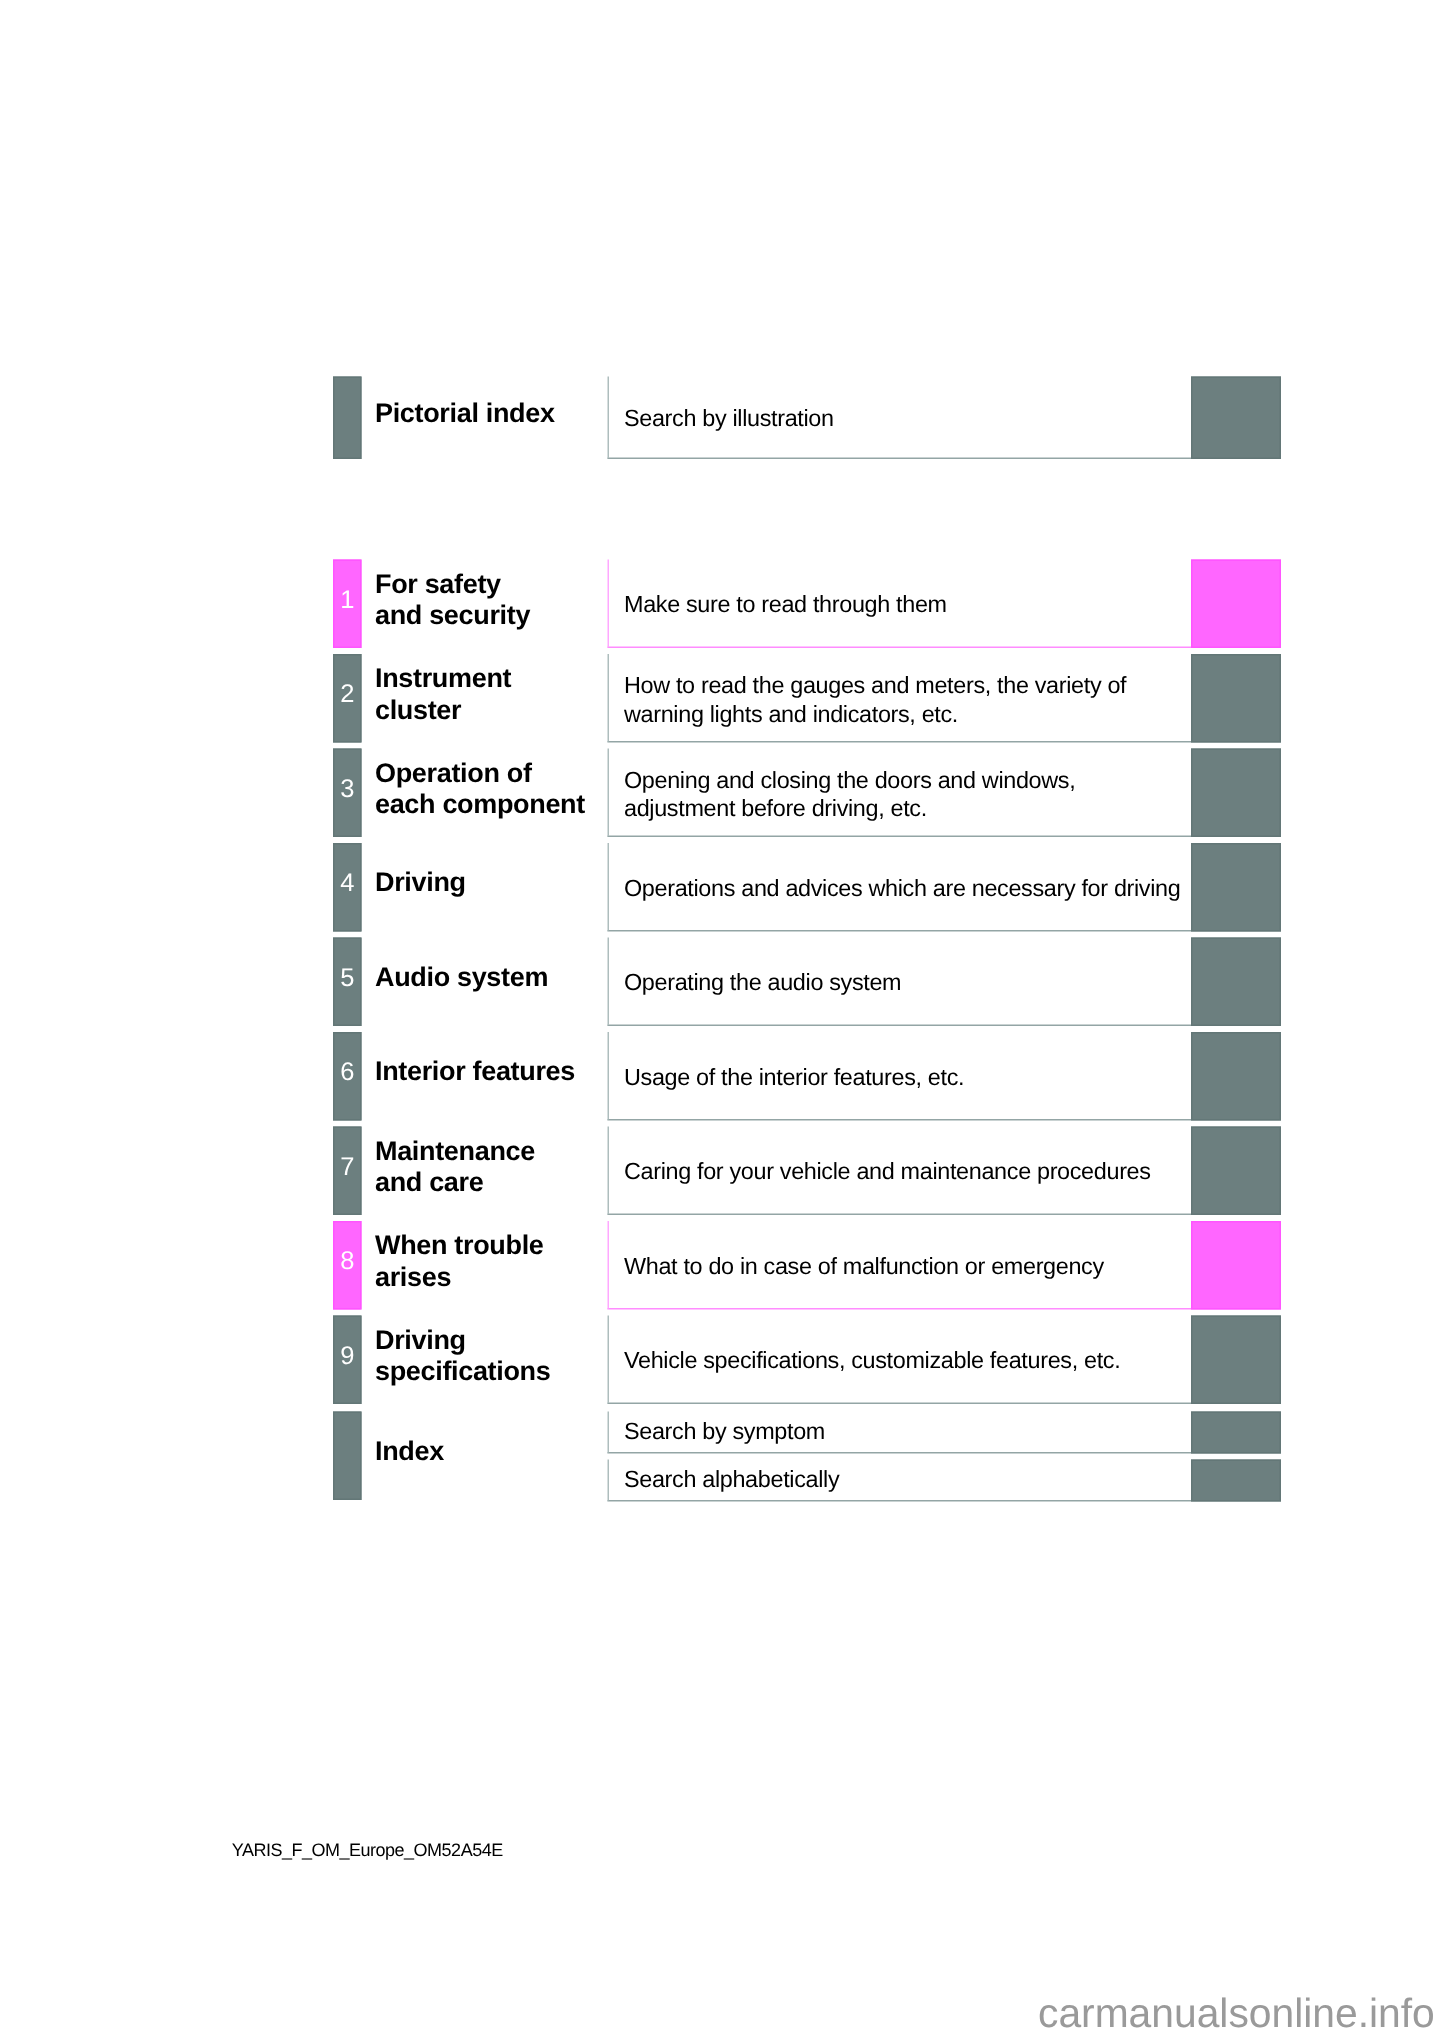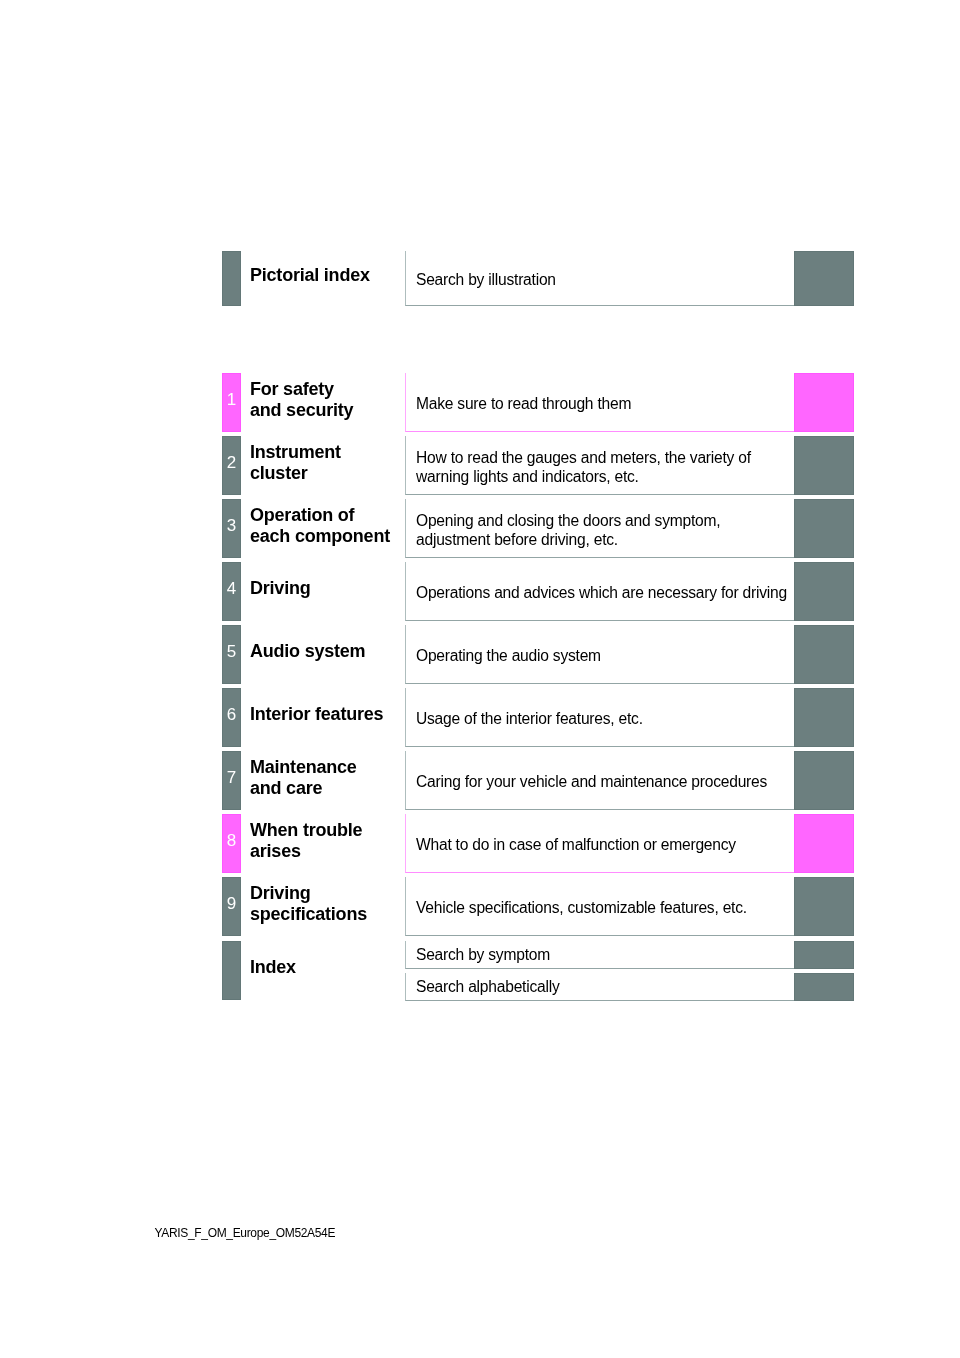--- a/index.html
+++ b/index.html
@@ -58,21 +58,21 @@
         </div>
         <div class="endcap" style="top: 0px; height: 59px;"></div>
       </div>
       <div class="toc-row" style="top: 499px; height: 59px;">
         <div class="tab" style="top: 0px; height: 59px;">
           <div class="tab-num" style="top: 16.5px;">3</div>
         </div>
         <div class="title" style="top: 5.95px;">Operation of
 each component</div>
         <div class="desc" style="top: 0px; height: 59px;">
-          <div class="desc-txt" style="top: 11.55px;">Opening and closing the doors and symptom,
+          <div class="desc-txt" style="top: 11.55px;">Opening and closing the doors and windows,
 adjustment before driving, etc.</div>
         </div>
         <div class="endcap" style="top: 0px; height: 59px;"></div>
       </div>
       <div class="toc-row" style="top: 562px; height: 59px;">
         <div class="tab" style="top: 0px; height: 59px;">
           <div class="tab-num" style="top: 16.5px;">4</div>
         </div>
         <div class="title" style="top: 16.3px;">Driving</div>
         <div class="desc" style="top: 0px; height: 59px; padding-left: 42px;">
@@ -140,13 +140,14 @@
           <div class="desc-txt" style="top: 4.3px;">Search by symptom</div>
         </div>
         <div class="endcap" style="top: 0px; height: 27.6px;"></div>
         <div class="desc" style="top: 32.2px; height: 27.6px;">
           <div class="desc-txt" style="top: 4.3px;">Search alphabetically</div>
         </div>
         <div class="endcap" style="top: 32.2px; height: 27.6px;"></div>
       </div>
     </div>
   <div class="footer">YARIS_F_OM_Europe_OM52A54E</div>
+  <div class="watermark">carmanualsonline.info</div>
 </div>
 
 </body></html>

